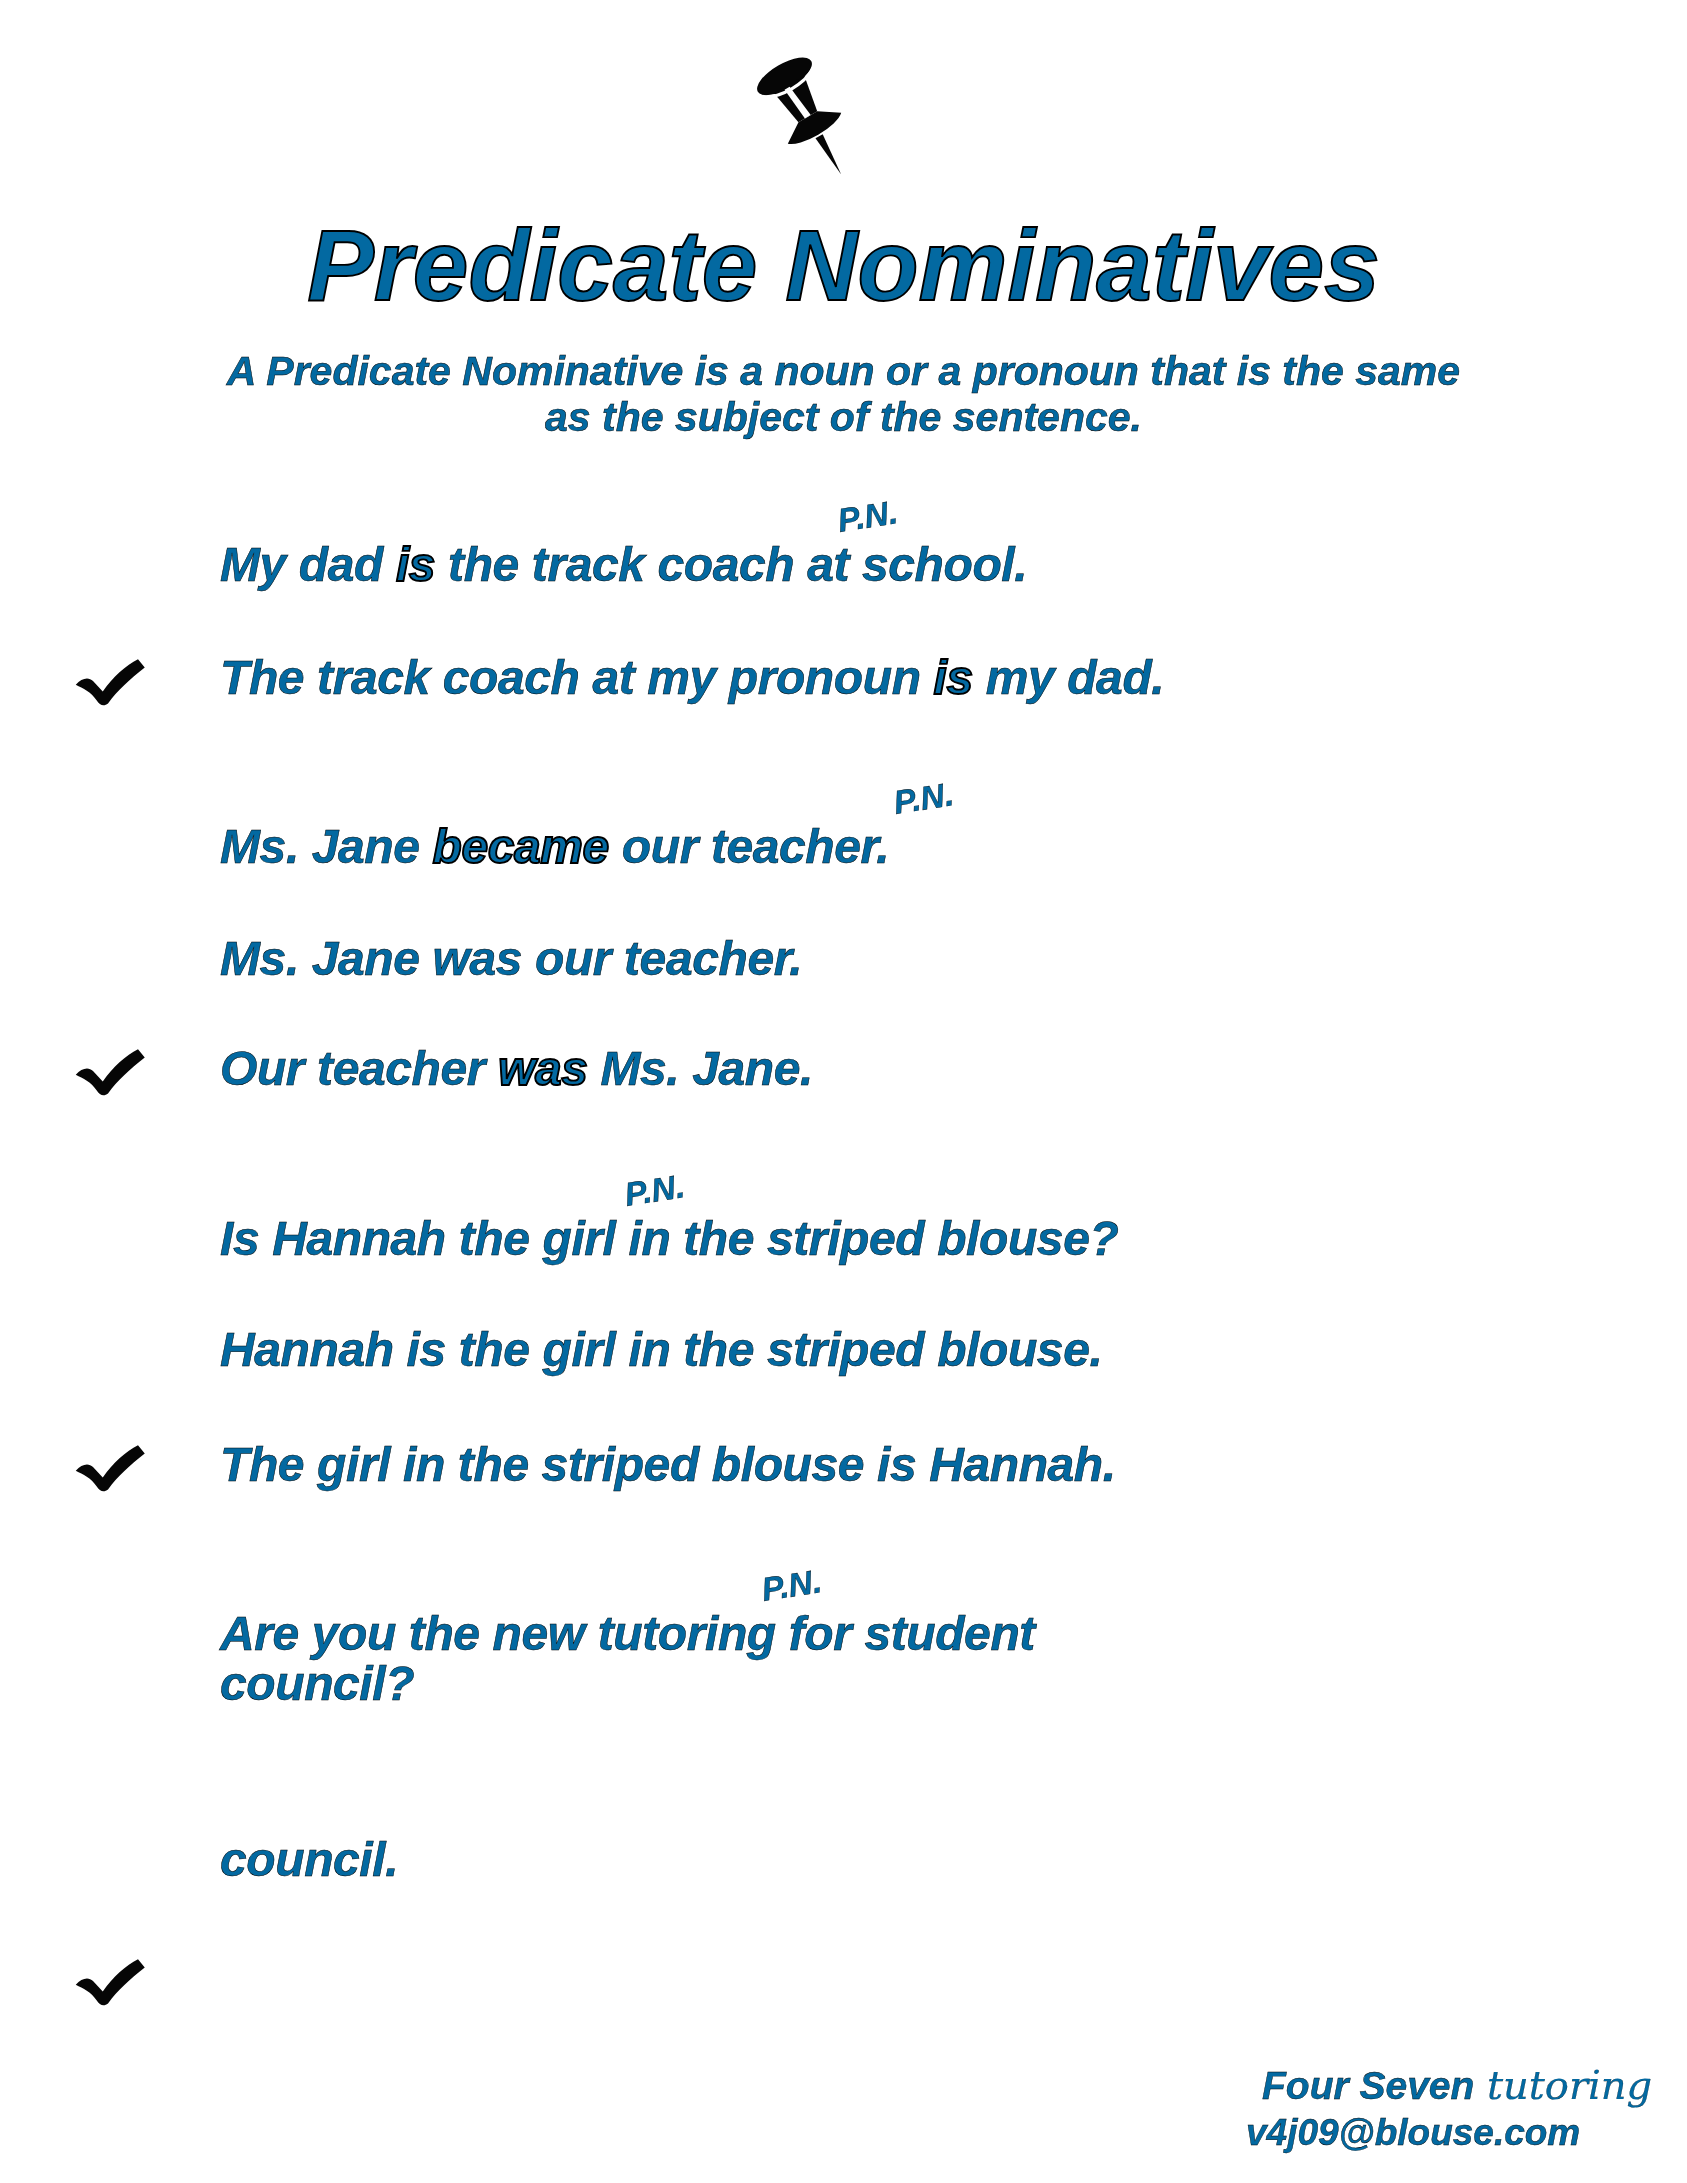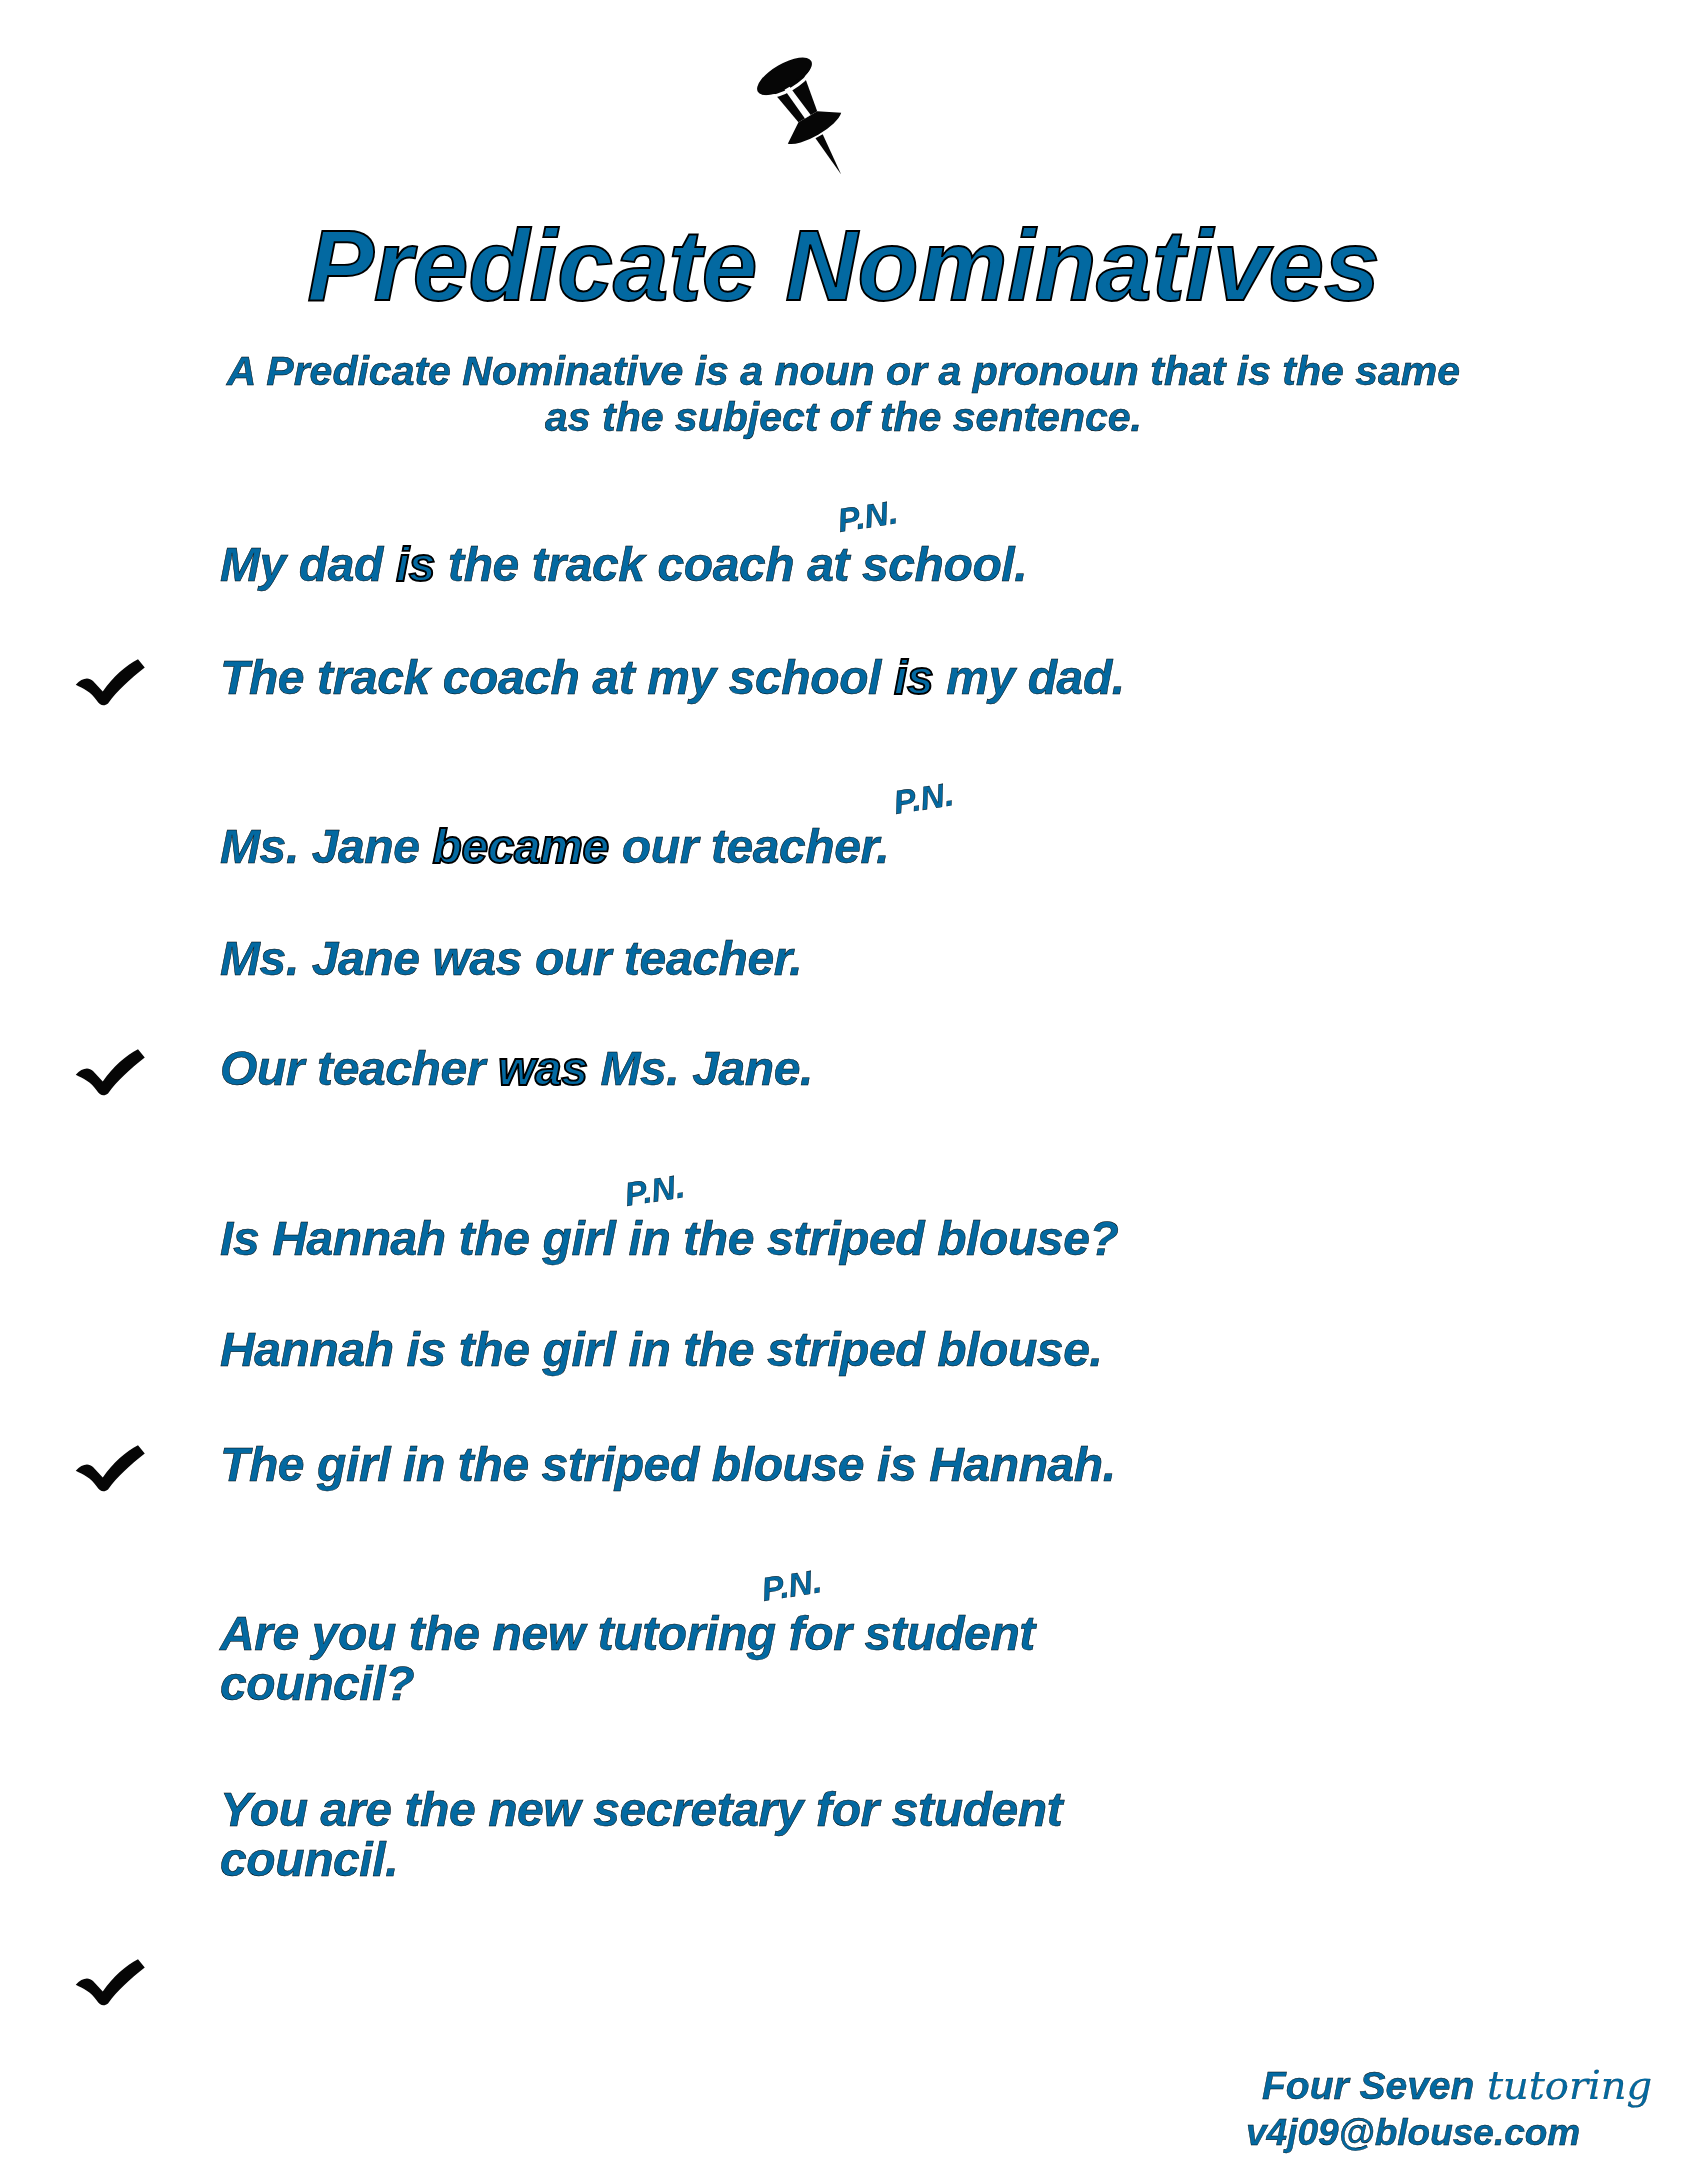--- a/index.html
+++ b/index.html
@@ -159,36 +159,36 @@
     </svg>
   <svg class="check ck3" viewBox="0 0 100 64">
       <path fill="#060606" d="M5 37 C13 28 22 26 28 32 L41 46 C55 26 72 11 88 3 L97 14 C78 29 60 45 48 62 C43 66 37 65 33 58 C25 46 15 42 5 37 Z"></path>
     </svg>
   <svg class="check ck4" viewBox="0 0 100 64">
       <path fill="#060606" d="M5 37 C13 28 22 26 28 32 L41 46 C55 26 72 11 88 3 L97 14 C78 29 60 45 48 62 C43 66 37 65 33 58 C25 46 15 42 5 37 Z"></path>
     </svg>
 
   <div class="sent s1"><span>My dad </span><span class="v">is</span><span> the track coach at school.</span></div>
 
-  <div class="sent s2"><span>The track coach at my school </span><span class="v">is</span><span> my dad.</span></div>
+  <div class="sent s2"><span>The track coach at my pronoun </span><span class="v">is</span><span> my dad.</span></div>
 
   <div class="sent s3"><span>Ms. Jane </span><span class="v">became</span><span> our teacher.</span></div>
 
   <div class="sent s5"><span>Our teacher </span><span class="v">was</span><span> Ms. Jane.</span></div>
 
   <div class="sent s4"><span>Ms. Jane was our teacher.</span></div>
 
   <div class="sent s6"><span>Is Hannah the girl in the striped blouse?</span></div>
 
   <div class="sent s7"><span>Hannah is the girl in the striped blouse.</span></div>
 
   <div class="sent s8"><span>The girl in the striped blouse is Hannah.</span></div>
 
   <div class="sent s9"><span>Are you the new tutoring for student</span><br><span>council?</span></div>
 
-  <div class="sent s10"><span>You are the new secretary for student</span><br><span>council.</span></div>
+  <div class="sent s10"><br><span>council.</span></div>
 
 
   <div class="footer-line1"><span>Four Seven</span><span class="script">tutoring</span></div>
   <div class="footer-line2">v4j09@blouse.com</div>
 
 </div>
 
 
 </body></html>

